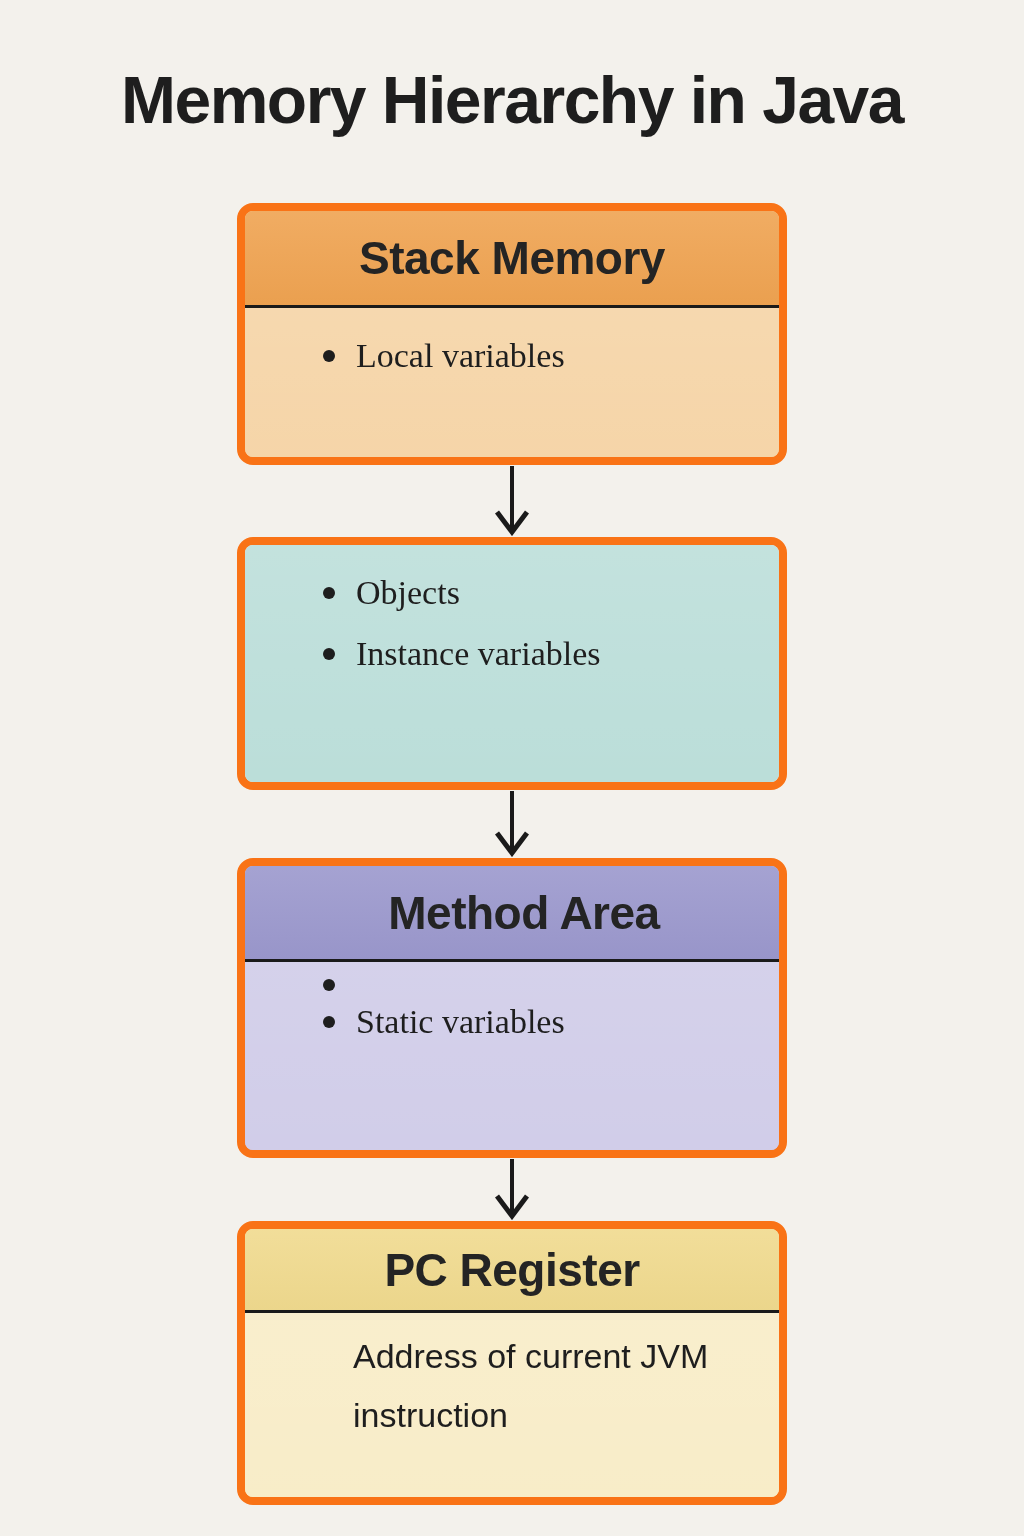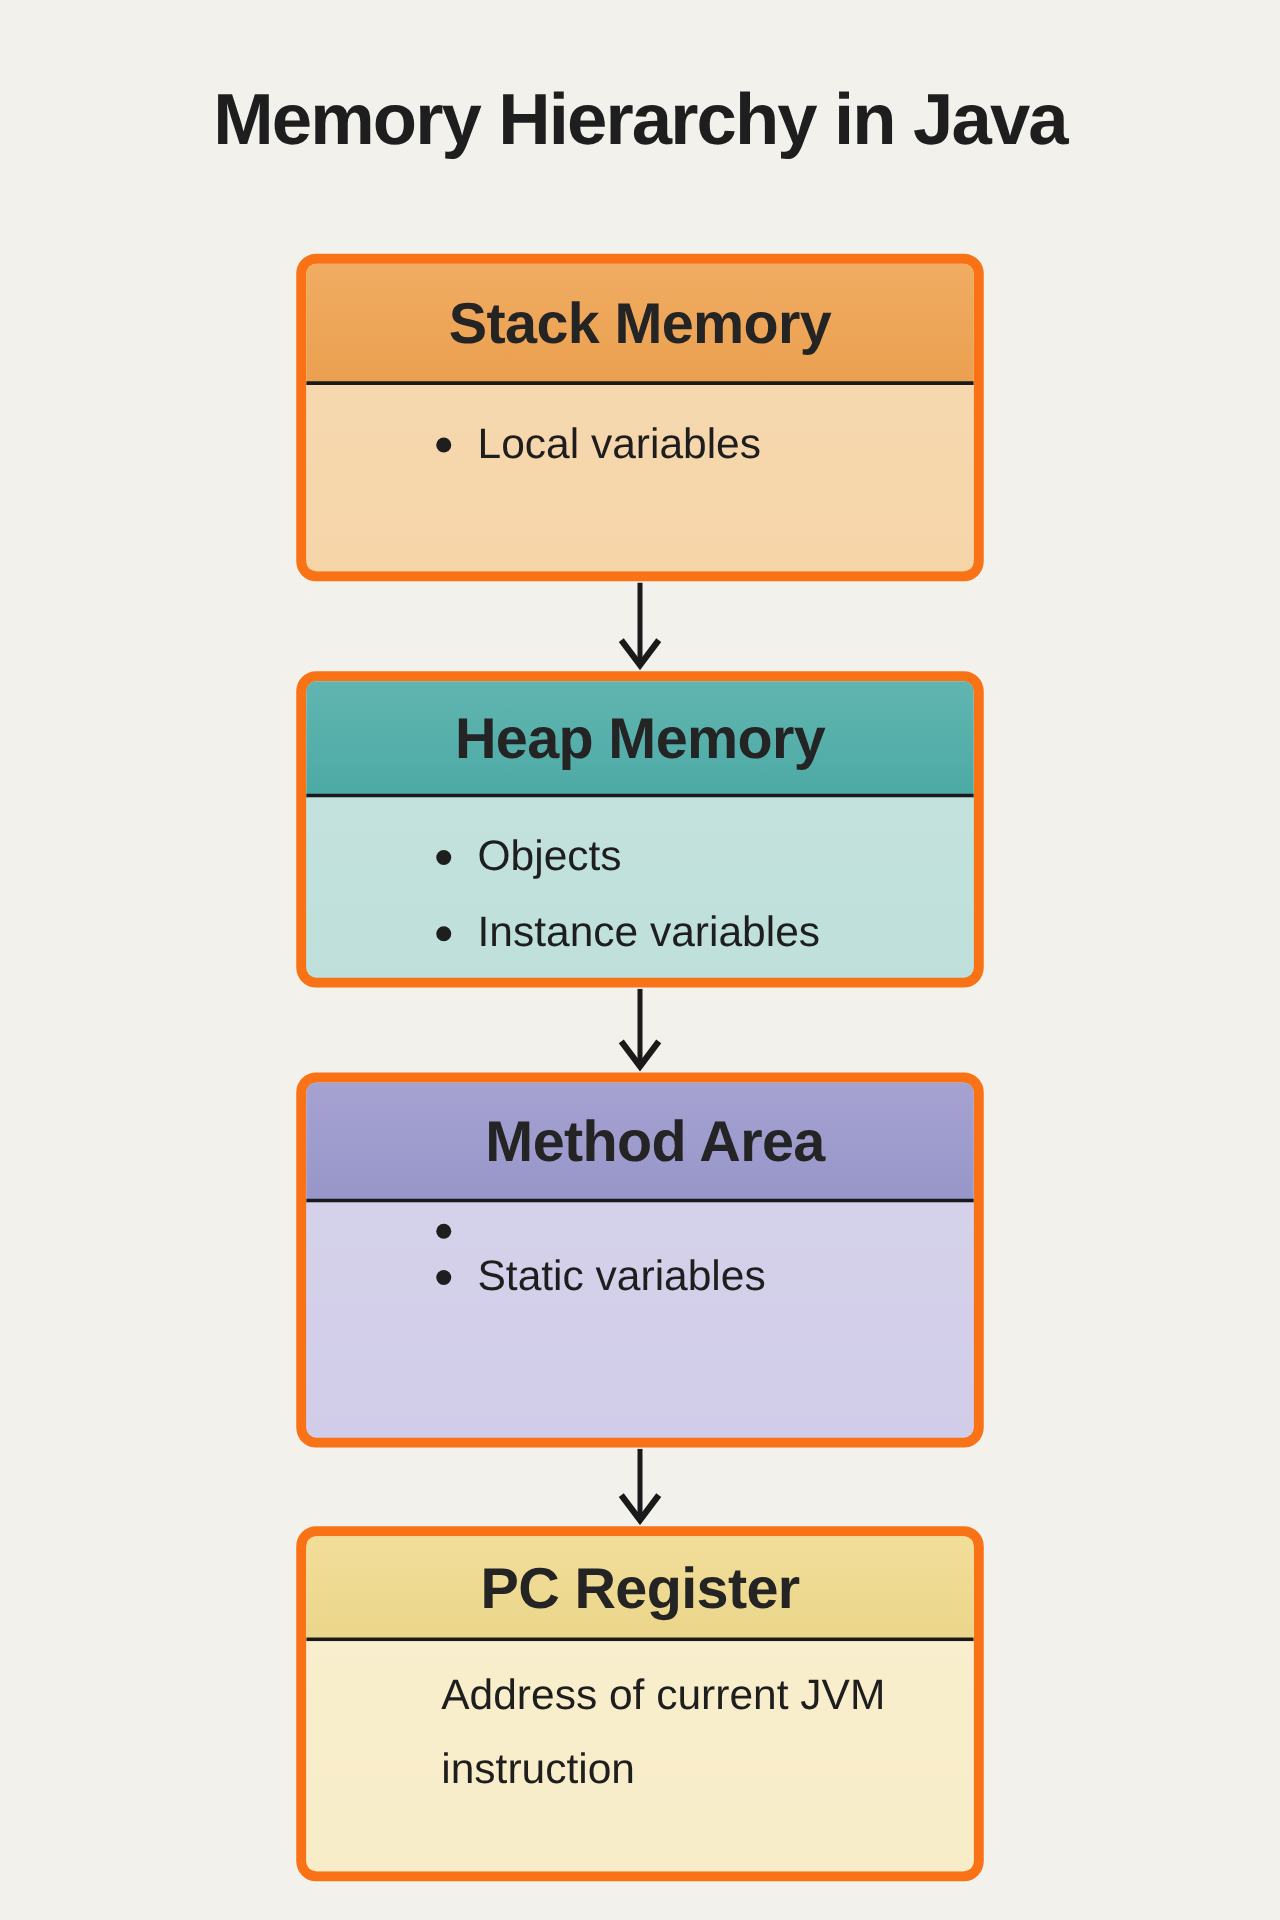--- a/index.html
+++ b/index.html
@@ -11,21 +11,21 @@
     font-family: "Liberation Sans", sans-serif;
     overflow: hidden;
   }
   .page-title {
     position: absolute;
     top: 62px;
     left: 0;
     width: 100%;
     margin: 0;
     text-align: center;
-    font-size: 58px;
+    font-size: 66px;
     font-weight: bold;
     letter-spacing: -1.5px;
     color: #1E1E1E;
   }
   .box {
     position: absolute;
     left: 237px;
     width: 550px;
     box-sizing: border-box;
     border: 8px solid #f97316;
@@ -53,21 +53,22 @@
   .box-2 .box-header { height: 93px; }
   .box-3 .box-header { height: 96px; padding-left: 24px; }
   .box-4 .box-header { height: 84px; }
   .box-body {
     background: linear-gradient(180deg, rgba(255,255,255,0.12), rgba(0,0,0,0.0)), var(--body-bg, #eee);
     height: 100%;
   }
   .bullets {
     list-style: none;
     margin: 0;
-    padding: 17px 16px 0 104px;
+    padding: 17px 16px 0 78px;
+    font-family: Liberation Serif, serif;
   }
   .bullets li {
     display: flex;
     align-items: center;
     font-size: 34px;
     line-height: 61px;
     color: #1E1E1E;
   }
   .dot {
     flex: none;
@@ -111,21 +112,20 @@
       </ul>
     </div>
   </section>
 
   <svg class="arrow arrow-1" width="44" height="70" viewBox="0 0 44 70">
     <line x1="22" y1="0" x2="22" y2="65" stroke="#1A1A1A" stroke-width="4"></line>
     <polyline points="7,46 22,66 37,46" fill="none" stroke="#1A1A1A" stroke-width="5"></polyline>
   </svg>
 
   <section class="box box-2" style="--header-bg: #4FADA8; --body-bg: #BBDED9;">
-    <header class="box-header">Heap Memory</header>
     <div class="box-body">
       <ul class="bullets">
         <li>
           <span class="dot"></span>
           <span>Objects</span>
         </li>
         <li>
           <span class="dot"></span>
           <span>Instance variables</span>
         </li>

